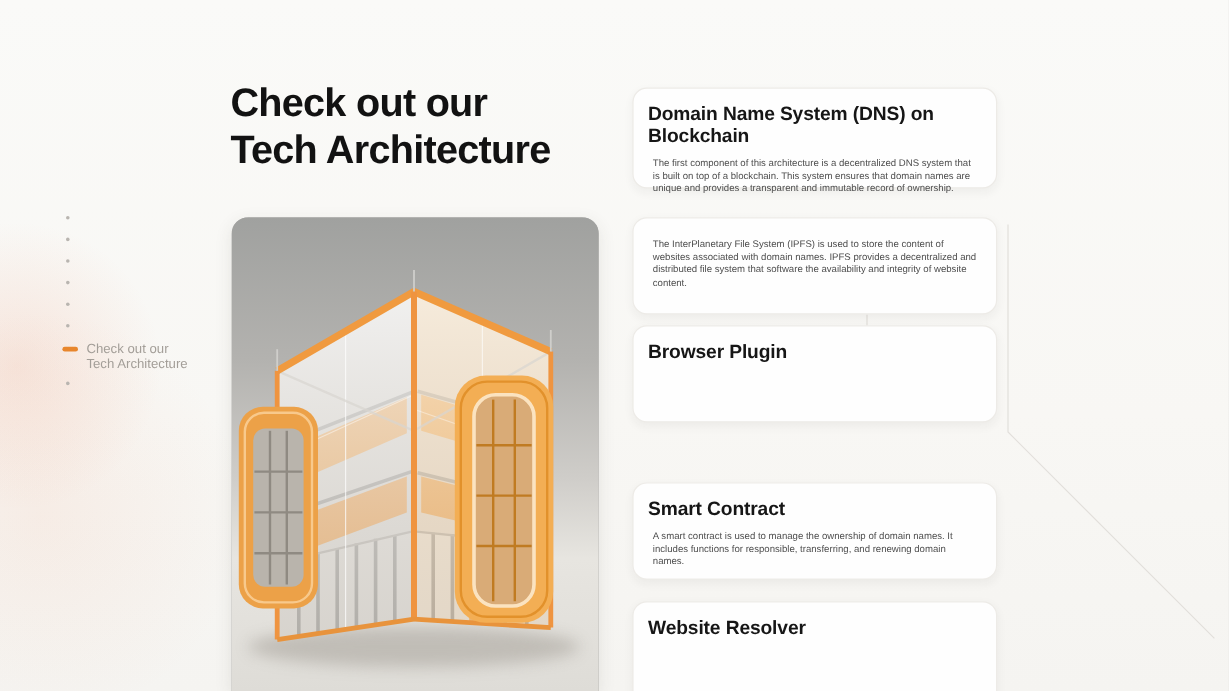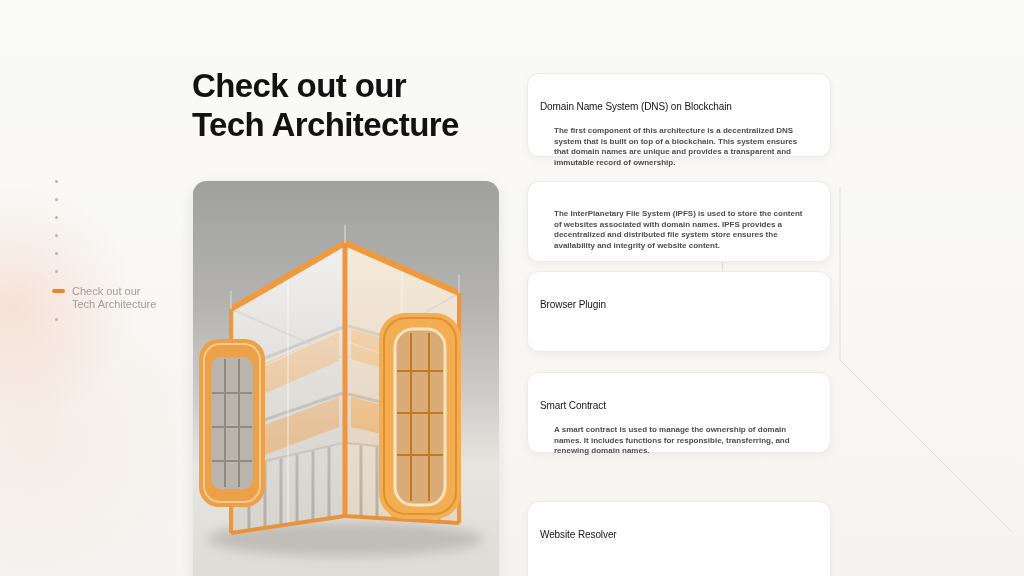--- a/index.html
+++ b/index.html
@@ -33,26 +33,26 @@
   
   .connectors{position:absolute;left:0;top:0;width:1024px;height:576px;pointer-events:none;}
 
   
   .card{
     position:absolute;left:527px;width:304px;box-sizing:border-box;
     background:#fefefe;border:1px solid #edebe7;border-radius:12px;
     box-shadow:0 3px 8px rgba(45,40,30,.05);
     padding:13px 12px 10px 12px;
   }
-  .card-title{font-size:10px;font-weight:400;color:#161616;margin:14px 0 8px 0;letter-spacing:-0.1px;}
-  .card-body{font-size:8px;line-height:10.5px;color:#4e4e4e;margin:14px;font-weight:bold;}
+  .card-title{font-size:16px;font-weight:700;color:#161616;margin:0 0 8px 0;letter-spacing:-0.1px;}
+  .card-body{font-size:8px;line-height:10.5px;color:#4e4e4e;margin:4px;}
   .card1{top:73px;height:84px;}
   .card2{top:181px;height:81px;}
   .card3{top:271px;height:81px;}
-  .card4{top:372px;height:81px;}
+  .card4{top:402px;height:81px;}
   .card5{top:501px;height:96px;}
 </style>
 </head>
 <body>
 
 <div class="slide">
 
   <div>
     <div class="nav-dot" style="top:180px"></div>
     <div class="nav-dot" style="top:198px"></div>
@@ -172,21 +172,21 @@
       <line x1="204" y1="274" x2="250" y2="274" stroke="#c07b22" stroke-width="2"></line>
     </svg>
   </div>
 
   <div>
     <div class="card card1">
       <h3 class="card-title">Domain Name System (DNS) on Blockchain</h3>
       <p class="card-body">The first component of this architecture is a decentralized DNS system that is built on top of a blockchain. This system ensures that domain names are unique and provides a transparent and immutable record of ownership.</p>
     </div>
     <div class="card card2">
-      <p class="card-body">The InterPlanetary File System (IPFS) is used to store the content of websites associated with domain names. IPFS provides a decentralized and distributed file system store ensures the availability and integrity of website content.</p>
+      <p class="card-body">The InterPlanetary File System (IPFS) is used to store the content of websites associated with domain names. IPFS provides a decentralized and distributed file system that software the availability and integrity of website content.</p>
     </div>
     <div class="card card3">
       <h3 class="card-title">Browser Plugin</h3>
     </div>
     <div class="card card4">
       <h3 class="card-title">Smart Contract</h3>
       <p class="card-body">A smart contract is used to manage the ownership of domain names. It includes functions for responsible, transferring, and renewing domain names.</p>
     </div>
     <div class="card card5">
       <h3 class="card-title">Website Resolver</h3>

